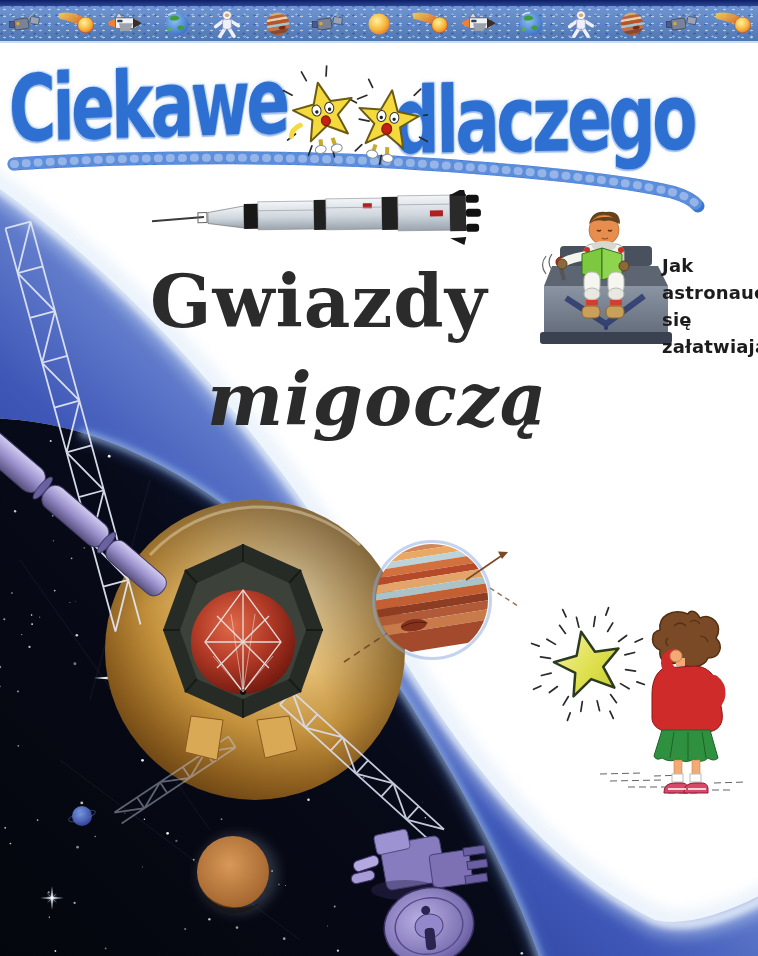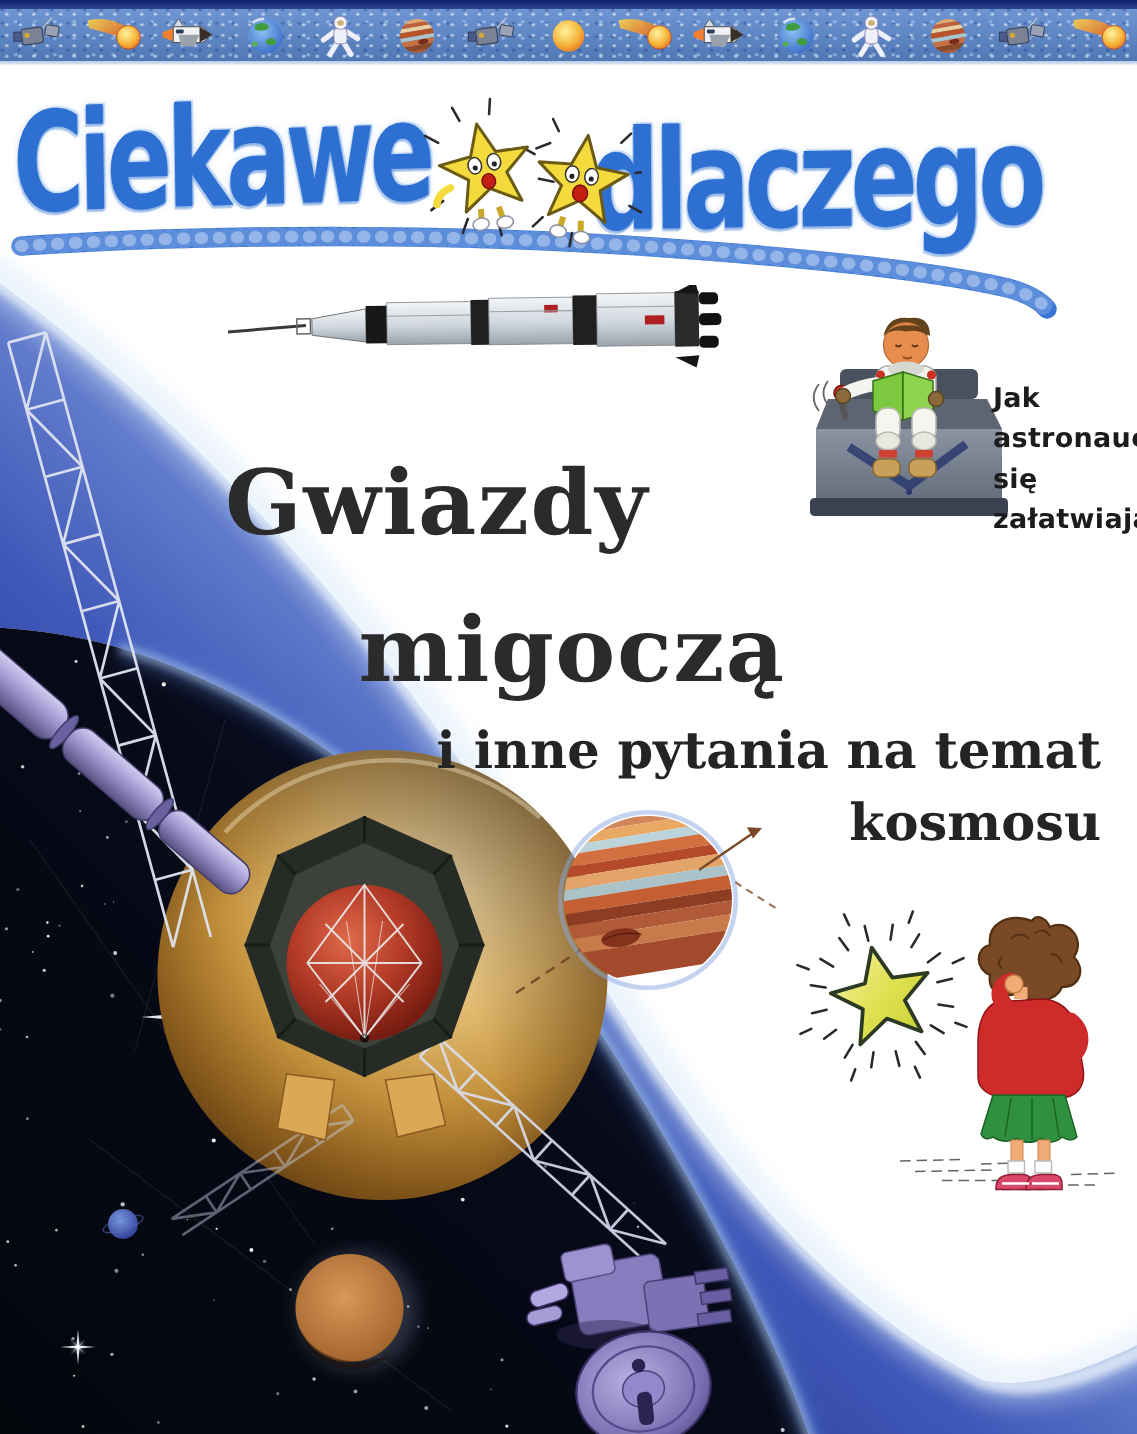--- a/index.html
+++ b/index.html
@@ -23,23 +23,23 @@
   .strip-icon svg{width:40px;height:28px;}
   
   .crayon{position:absolute;z-index:5;font-family:"DejaVu Sans",sans-serif;font-weight:bold;
     color:#2e6fd2;font-size:92px;line-height:1;letter-spacing:-5px;transform-origin:left top;
     text-shadow:1px 1px 0 rgba(120,165,228,.55),-1px 2px 0 rgba(90,140,215,.4),
                 2px -1px 0 rgba(150,190,240,.45),0 0 6px rgba(120,165,228,.35);}
   .crayon.w1{left:8px;top:64px;transform:scaleX(.70) rotate(-1.2deg);}
   .crayon.w2{left:392px;top:76px;transform:scaleX(.72) rotate(-0.6deg);}
   
   .title-line{position:absolute;z-index:6;font-family:"DejaVu Serif",serif;font-weight:bold;
-    color:#2b2b2b;font-size:60px;line-height:1;letter-spacing:1px;margin-top:40px;}
+    color:#2b2b2b;font-size:72px;line-height:1;letter-spacing:1px;}
   .title-line.l1{left:150px;top:266px;}
-  .title-line.l2{left:239px;top:364px;}
+  .title-line.l2{left:207px;top:364px;font-style:italic;}
   .subtitle{position:absolute;z-index:6;right:24px;top:478px;width:480px;text-align:right;
     font-family:"DejaVu Serif",serif;font-weight:bold;font-size:34px;line-height:1.4;color:#242424;}
   
   .question{position:absolute;z-index:6;left:662px;top:252px;width:96px;
     font-family:"DejaVu Sans",sans-serif;font-weight:bold;font-size:18px;line-height:1.5;
     color:#1c1c1c;white-space:pre-line;letter-spacing:.2px;}
 </style>
 </head>
 <body>
 
@@ -533,24 +533,20 @@
       <rect x="318" y="21" width="15" height="8" rx="3" fill="#111"></rect>
       <rect x="318" y="36" width="13" height="8" rx="3" fill="#111"></rect>
       <line x1="110" y1="20" x2="166" y2="20" stroke="#9aa0a8" stroke-width="0.7"></line>
       <line x1="178" y1="18" x2="234" y2="18" stroke="#9aa0a8" stroke-width="0.7"></line>
       <line x1="250" y1="16" x2="302" y2="16" stroke="#9aa0a8" stroke-width="0.7"></line>
     </g>
   </svg>
 
   <div class="title-line l1">Gwiazdy</div>
   <div class="title-line l2">migoczą</div>
-  <div class="subtitle">
-    <div>i inne pytania na temat</div>
-    <div>kosmosu</div>
-  </div>
 
   <svg class="abs" style="left:536px;top:202px;z-index:4;" width="138" height="152" viewBox="0 0 138 152">
     <rect x="24" y="44" width="92" height="20" rx="4" fill="#49505e"></rect>
     <polygon points="16,64 122,64 132,84 8,84" fill="#5d6573"></polygon>
     <rect x="8" y="84" width="124" height="48" fill="url(#gBox)"></rect>
     <path d="M30,96 L70,122 L108,94" stroke="#2c3a6e" stroke-width="6" fill="none" opacity="0.85"></path>
     <circle cx="70" cy="126" r="2" fill="#2c3a6e"></circle>
     <rect x="4" y="130" width="132" height="12" rx="3" fill="#3a4150"></rect>
     <rect x="24" y="62" width="4" height="16" fill="#555" transform="rotate(-15 26 70)"></rect>
     <circle cx="25" cy="60" r="5" fill="#cc3020" stroke="#7e120b"></circle>

